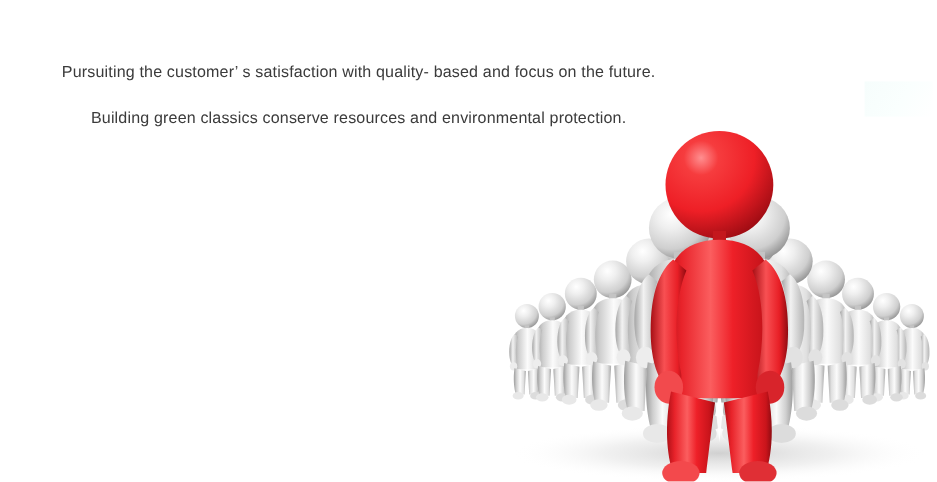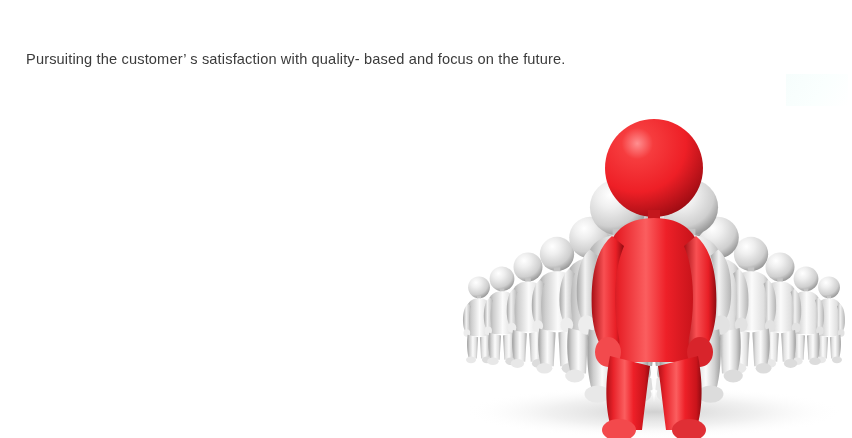--- a/index.html
+++ b/index.html
@@ -16,23 +16,24 @@
     width: 852px;
     height: 438px;
     background: #ffffff;
     overflow: hidden;
   }
 
   
   #statement-list {
     position: absolute;
     left: 26px;
-    top: 52px;
+    top: 59px;
     width: 600px;
     z-index: 5;
+    text-align: center;
   }
   .statement-line {
     font-size: 14.6px;
     line-height: 1;
     color: #3b3b3b;
     letter-spacing: 0.01em;
     white-space: pre;
     margin: 0 0 27.5px 0;
   }
 
@@ -65,20 +66,21 @@
 </style>
 </head>
 <body>
 
 <div id="slide">
 
   <div id="background-artifact"></div>
 
   <div id="statement-list">
     <p class="statement-line">Pursuiting the customer’ s satisfaction with quality- based and focus on the future.</p>
+    <p class="statement-line">Building green classics conserve resources and environmental protection.</p>
   </div>
 
   <div id="leadership-illustration">
     <svg viewBox="0 0 396 338" xmlns="http://www.w3.org/2000/svg">
       <defs>
 
         <linearGradient id="gBodyL" x1="0" y1="0" x2="1" y2="0">
           <stop offset="0%" stop-color="#9d9d9d"></stop>
           <stop offset="22%" stop-color="#cfcfcf"></stop>
           <stop offset="52%" stop-color="#fbfbfb"></stop>

